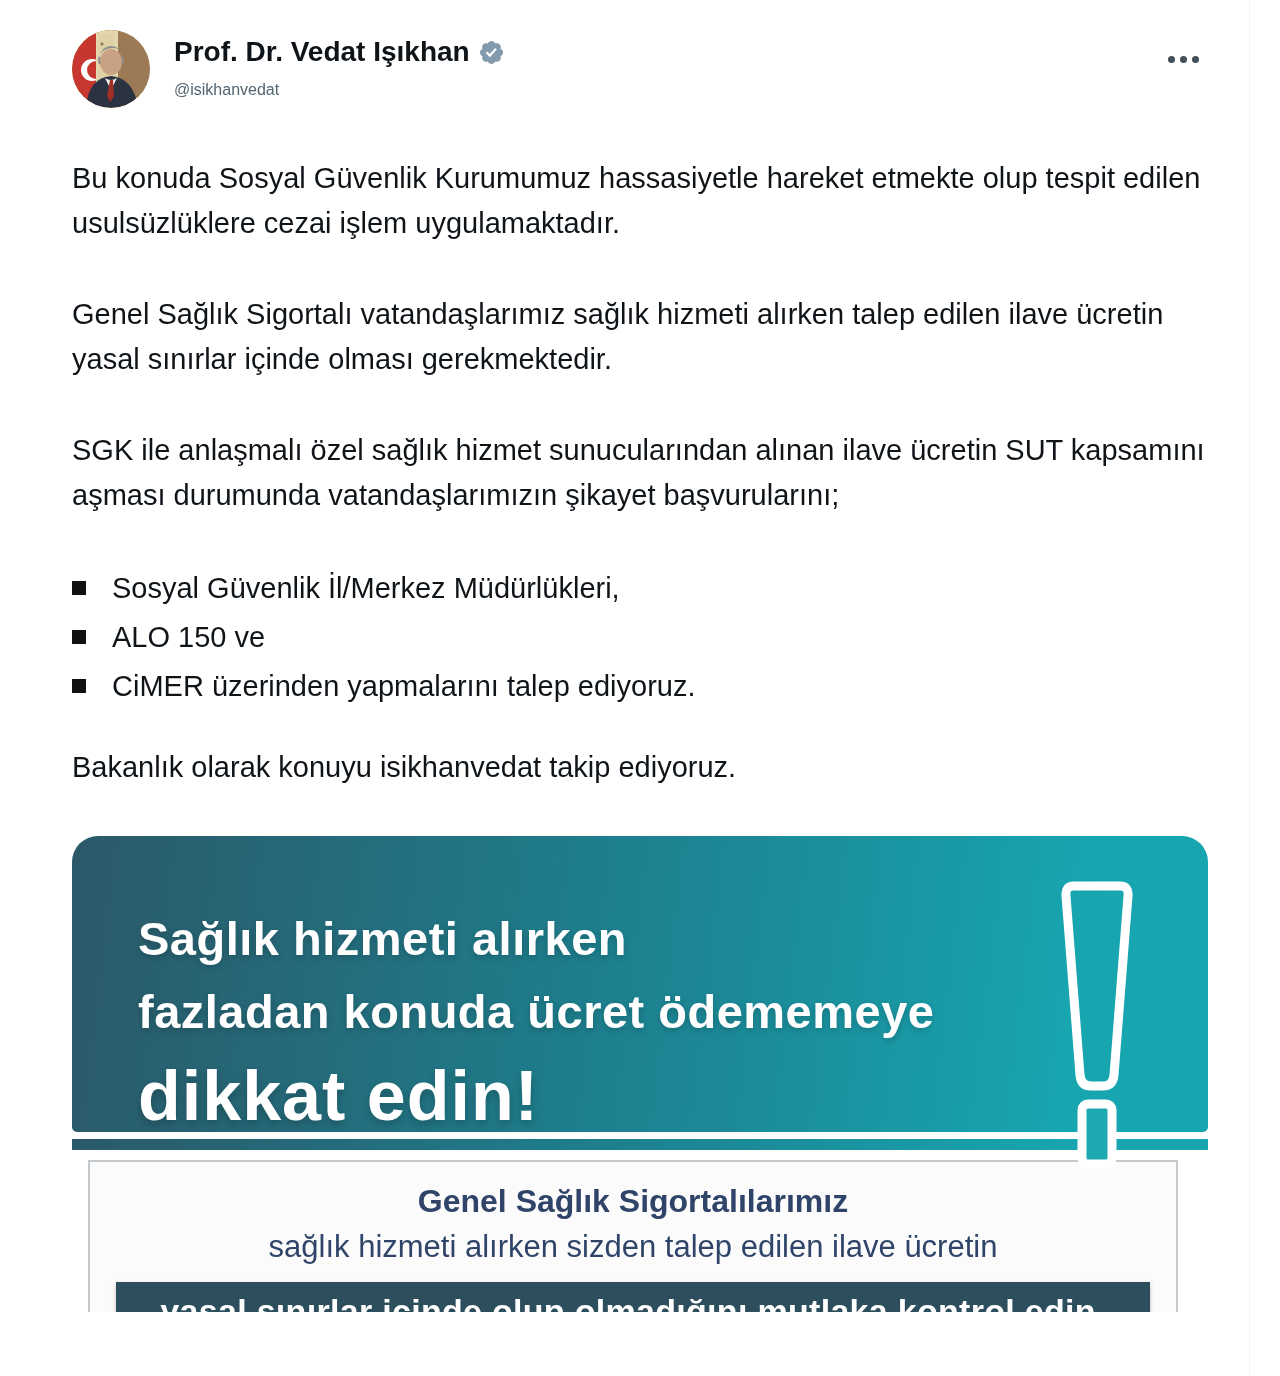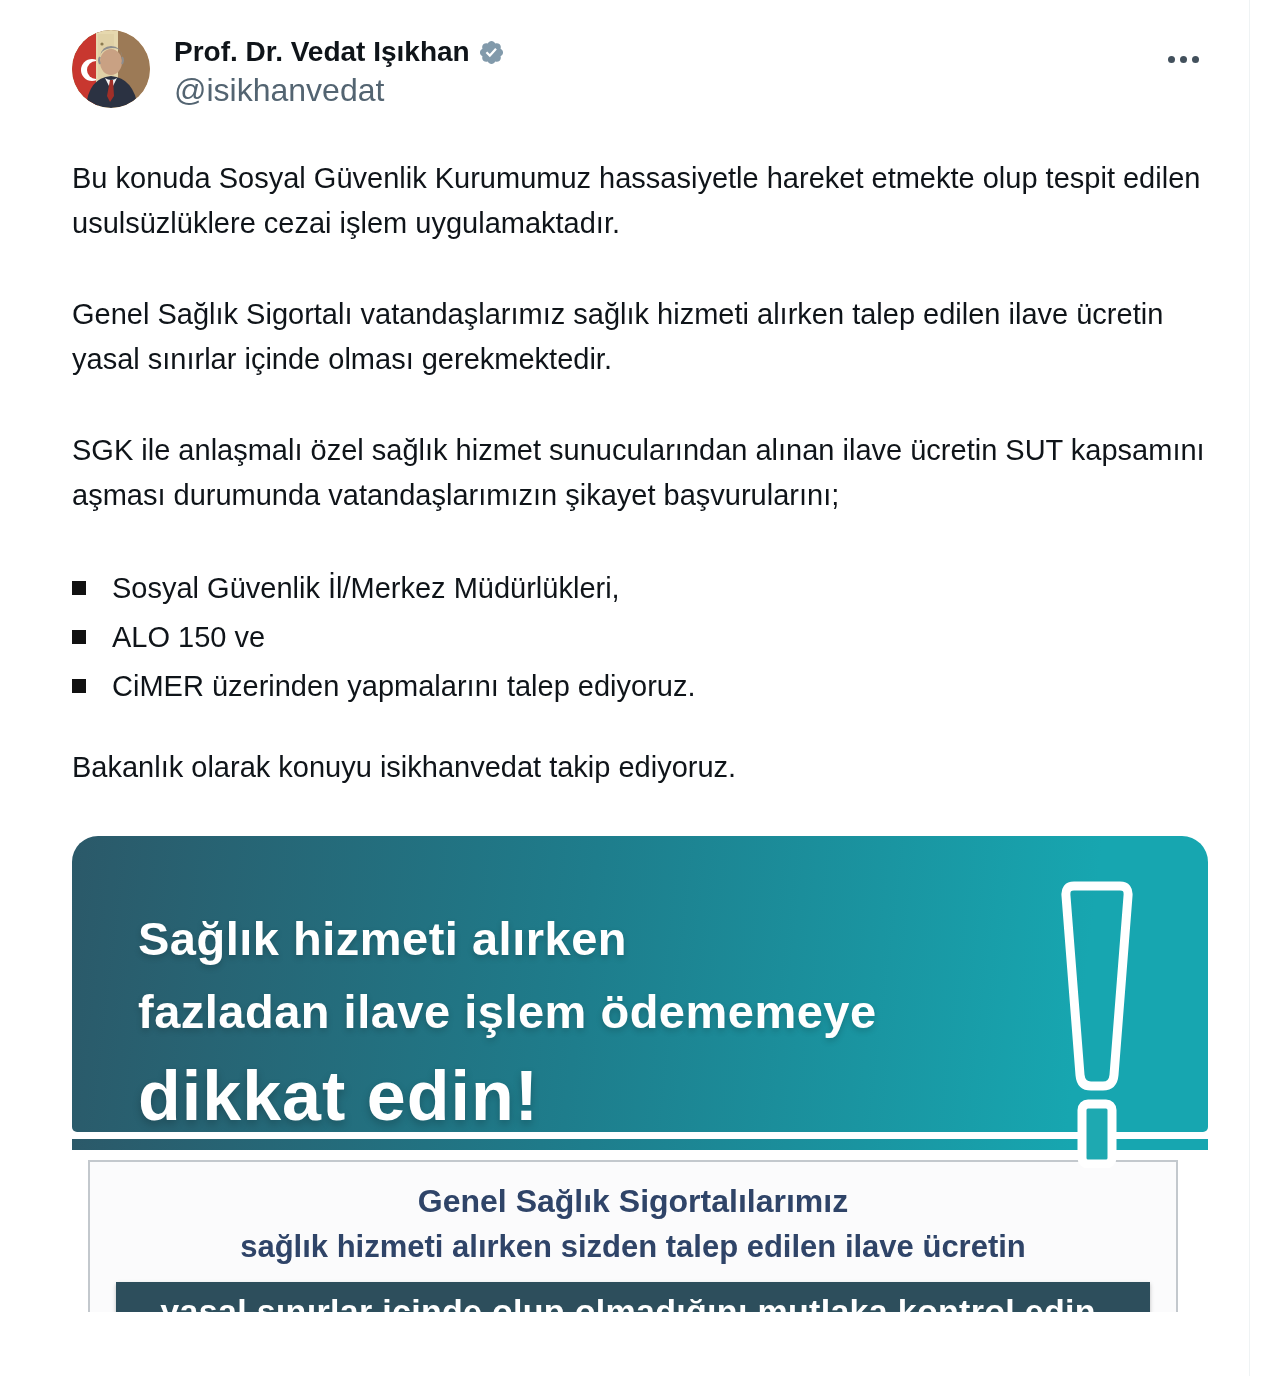--- a/index.html
+++ b/index.html
@@ -30,21 +30,21 @@
   .tweet-header{display:flex;align-items:flex-start;gap:24px;position:relative;}
   .avatar{
     width:78px;height:78px;border-radius:50%;overflow:hidden;flex:0 0 78px;
     cursor:pointer;background:#c4a07a;
   }
   .avatar svg{display:block;width:100%;height:100%;}
   .author-block{padding-top:6px;cursor:pointer;}
   .author-name-row{display:flex;align-items:center;gap:8px;}
   .author-name{font-size:28px;font-weight:700;line-height:32px;color:var(--text-primary);}
   .verified-badge{width:27px;height:27px;display:inline-block;}
-  .author-handle{font-size:32px;line-height:30px;color:var(--text-secondary);margin-top:7px;}
+  .author-handle{font-size:16px;line-height:30px;color:var(--text-secondary);margin-top:7px;}
   .more-button{
     position:absolute;top:18px;right:0;display:flex;gap:5px;cursor:pointer;padding:8px;
   }
   .more-button .dot{width:7px;height:7px;border-radius:50%;background:#42505c;}
   
   .tweet-body{margin-top:48px;font-size:29px;line-height:45px;color:var(--text-primary);}
   .tweet-body p{margin-bottom:46px;}
   .tweet-bullets{list-style:none;margin:34px 0;}
   .tweet-bullets li{display:flex;align-items:flex-start;gap:26px;line-height:49px;}
   .bullet-square{
@@ -75,21 +75,21 @@
     height:11px;
     background:linear-gradient(97deg,var(--teal-dark) 0%,#1e7d8c 45%,var(--teal-bright) 88%);
   }
   .ig-panel{
     margin:10px 30px 0 16px;height:200px;
     background:var(--panel-bg);
     border:2px solid var(--panel-border);border-bottom:none;
     padding-top:16px;text-align:center;
   }
   .panel-line1{font-size:32px;font-weight:700;color:var(--panel-text);line-height:46px;}
-  .panel-line2{font-size:31px;font-weight:700;color:var(--panel-text);line-height:46px;}
+  .panel-line2{font-size:31px;font-weight:400;color:var(--panel-text);line-height:46px;}
   .ig-banner{
     margin:12px 26px 0 26px;background:var(--banner-bg);
     color:#fff;font-weight:700;font-size:34px;line-height:40px;
     padding:9px 0 10px 0;text-align:center;letter-spacing:.3px;
     box-shadow:0 2px 4px rgba(0,0,0,.25);
   }
   .exclamation{position:absolute;left:985px;top:40px;width:80px;height:292px;z-index:3;}
 </style>
 </head>
 <body>
@@ -159,21 +159,21 @@
         <span class="bullet-square"></span>
         <span>CiMER üzerinden yapmalarını talep ediyoruz.</span>
       </li>
     </ul>
     <p>Bakanlık olarak konuyu isikhanvedat takip ediyoruz.</p>
   </div>
 
   <div class="media-card">
     <div class="ig-header">
       <div class="ig-line">Sağlık hizmeti alırken</div>
-      <div class="ig-line">fazladan ilave işlem ödememeye</div>
+      <div class="ig-line">fazladan konuda ücret ödememeye</div>
       <div class="ig-line-big">dikkat edin!</div>
     </div>
     <div class="ig-gap"></div>
     <div class="ig-bar"></div>
     <div class="ig-panel">
       <div class="panel-line1">Genel Sağlık Sigortalılarımız</div>
       <div class="panel-line2">sağlık hizmeti alırken sizden talep edilen ilave ücretin</div>
       <div class="ig-banner">yasal sınırlar içinde olup olmadığını mutlaka kontrol edin.</div>
     </div>
     <svg class="exclamation" viewBox="0 0 80 292">

